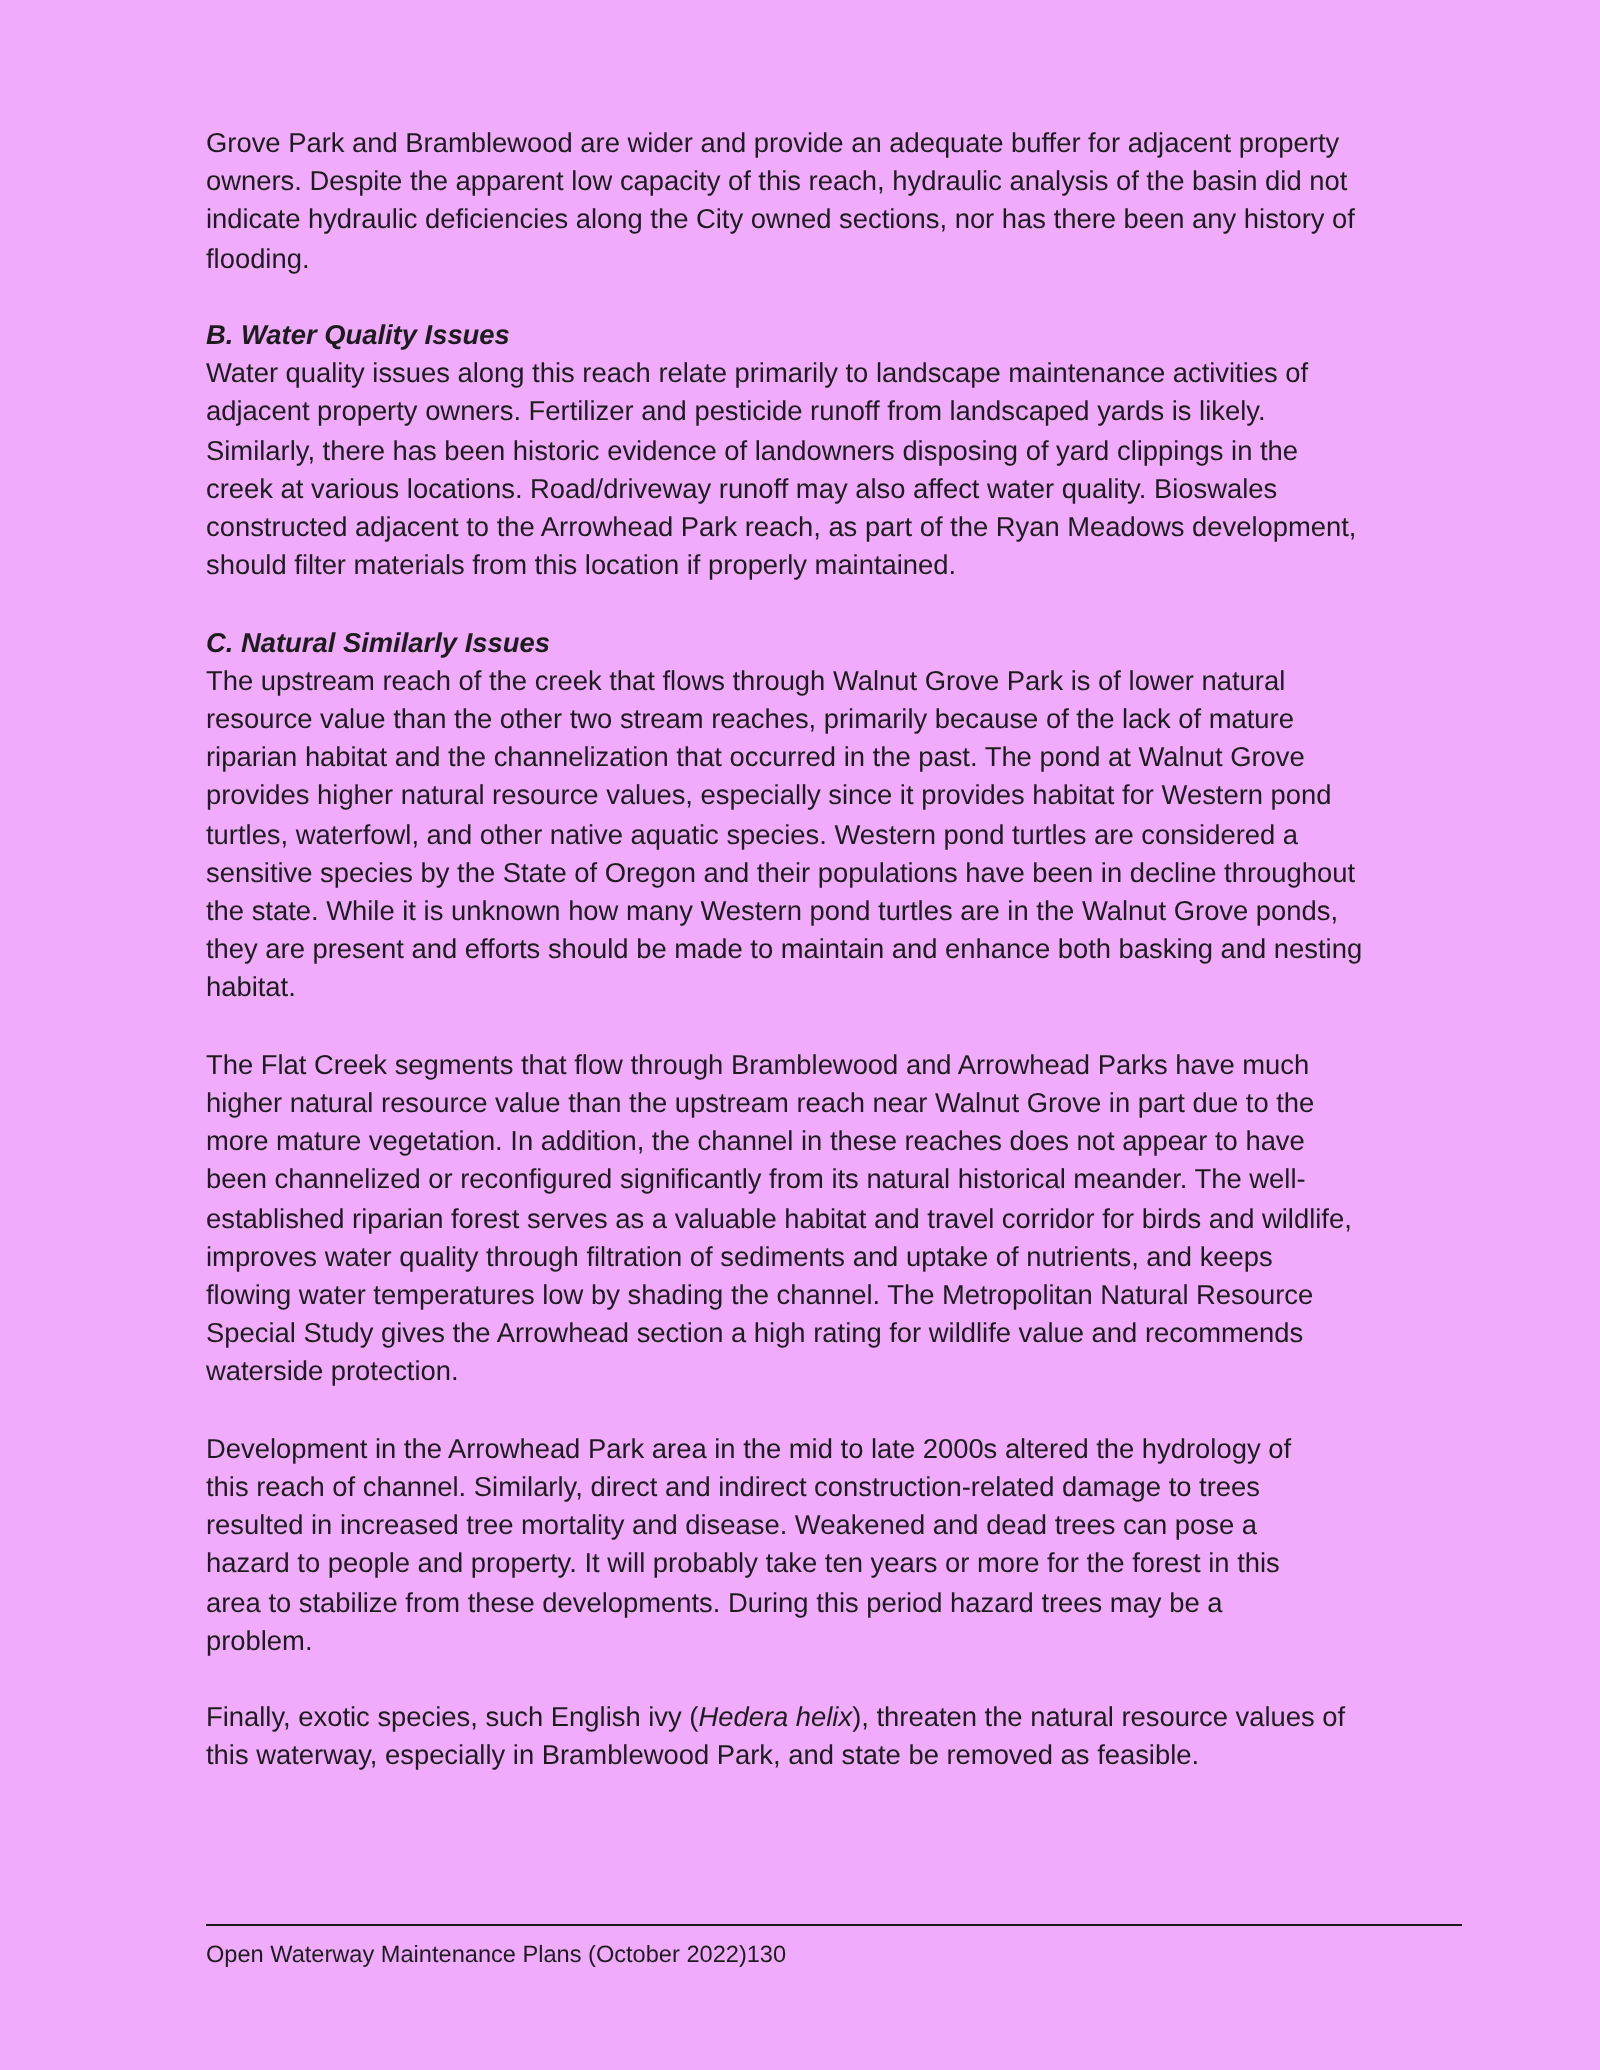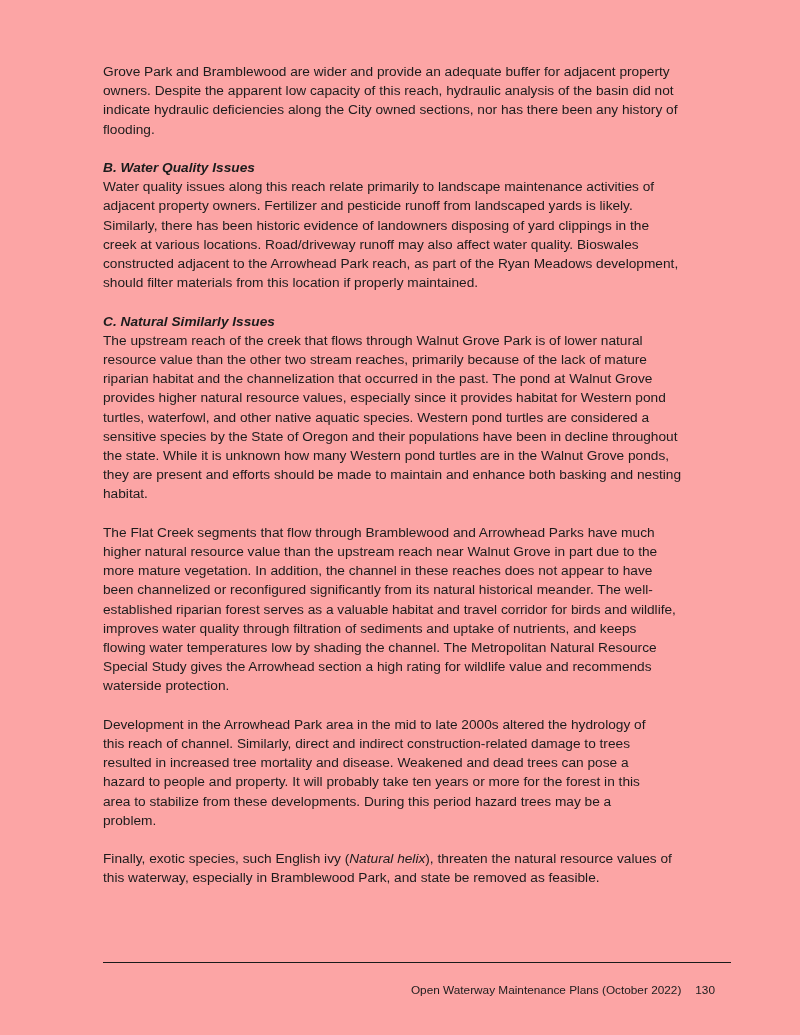--- a/index.html
+++ b/index.html
@@ -4,21 +4,21 @@
 <style>
   html, body {
     margin: 0;
     padding: 0;
     background: #ffffff;
   }
   .page {
     position: relative;
     width: 800px;
     height: 1035px;
-    background: #fca5a5;
+    background: #f0abfc;
     font-family: "Liberation Sans", sans-serif;
     color: #1c1c1c;
     overflow: hidden;
   }
   .content {
     position: absolute;
     left: 103px;
     top: 62px;
     width: 630px;
     font-size: 13.7px;
@@ -36,27 +36,26 @@
   }
   .italic {
     font-style: italic;
   }
   .footer {
     position: absolute;
     left: 103px;
     width: 628px;
     top: 962px;
     border-top: 1.5px solid #1a1a1a;
-    padding-top: 20px;
+    padding-top: 7px;
     display: flex;
-    justify-content: flex-end;
+    justify-content: flex-start;
     align-items: baseline;
     font-size: 11.8px;
     line-height: 14px;
-    gap: 14px;
   }
   .footer .page-num {
     padding-right: 16px;
   }
 </style>
 </head>
 <body>
 
 <div class="page">
   <div class="content">
@@ -95,21 +94,21 @@
 Special Study gives the Arrowhead section a high rating for wildlife value and recommends
 waterside protection.</p>
 
     <p class="para">Development in the Arrowhead Park area in the mid to late 2000s altered the hydrology of
 this reach of channel. Similarly, direct and indirect construction-related damage to trees
 resulted in increased tree mortality and disease. Weakened and dead trees can pose a
 hazard to people and property. It will probably take ten years or more for the forest in this
 area to stabilize from these developments. During this period hazard trees may be a
 problem.</p>
 
-    <p class="para"><span>Finally, exotic species, such English ivy (</span><span class="italic">Natural helix</span><span>), threaten the natural resource values of
+    <p class="para"><span>Finally, exotic species, such English ivy (</span><span class="italic">Hedera helix</span><span>), threaten the natural resource values of
 this waterway, especially in Bramblewood Park, and state be removed as feasible.</span></p>
 
   </div>
 
   <div class="footer">
     <span>Open Waterway Maintenance Plans (October 2022)</span>
     <span class="page-num">130</span>
   </div>
 </div>
 

